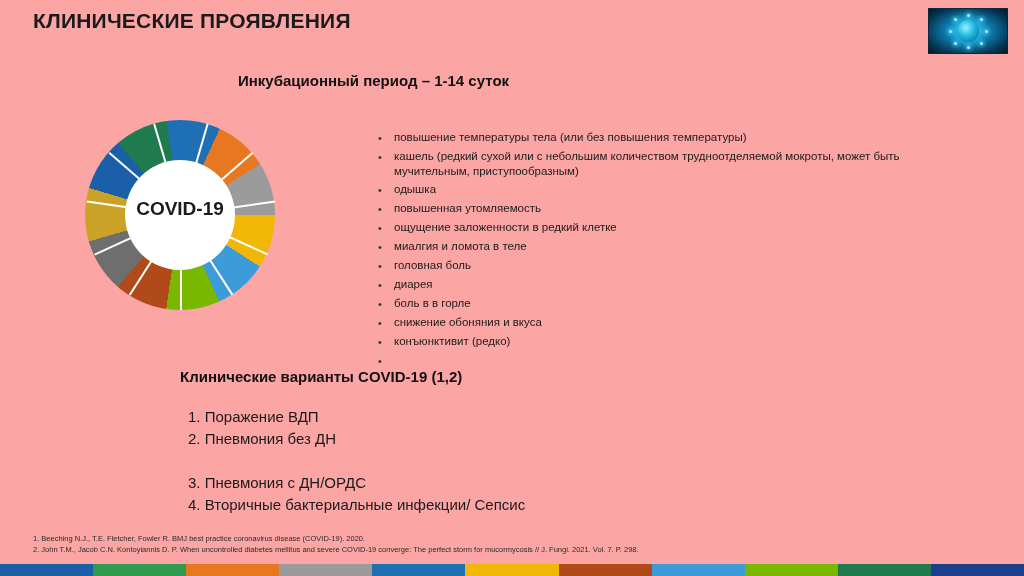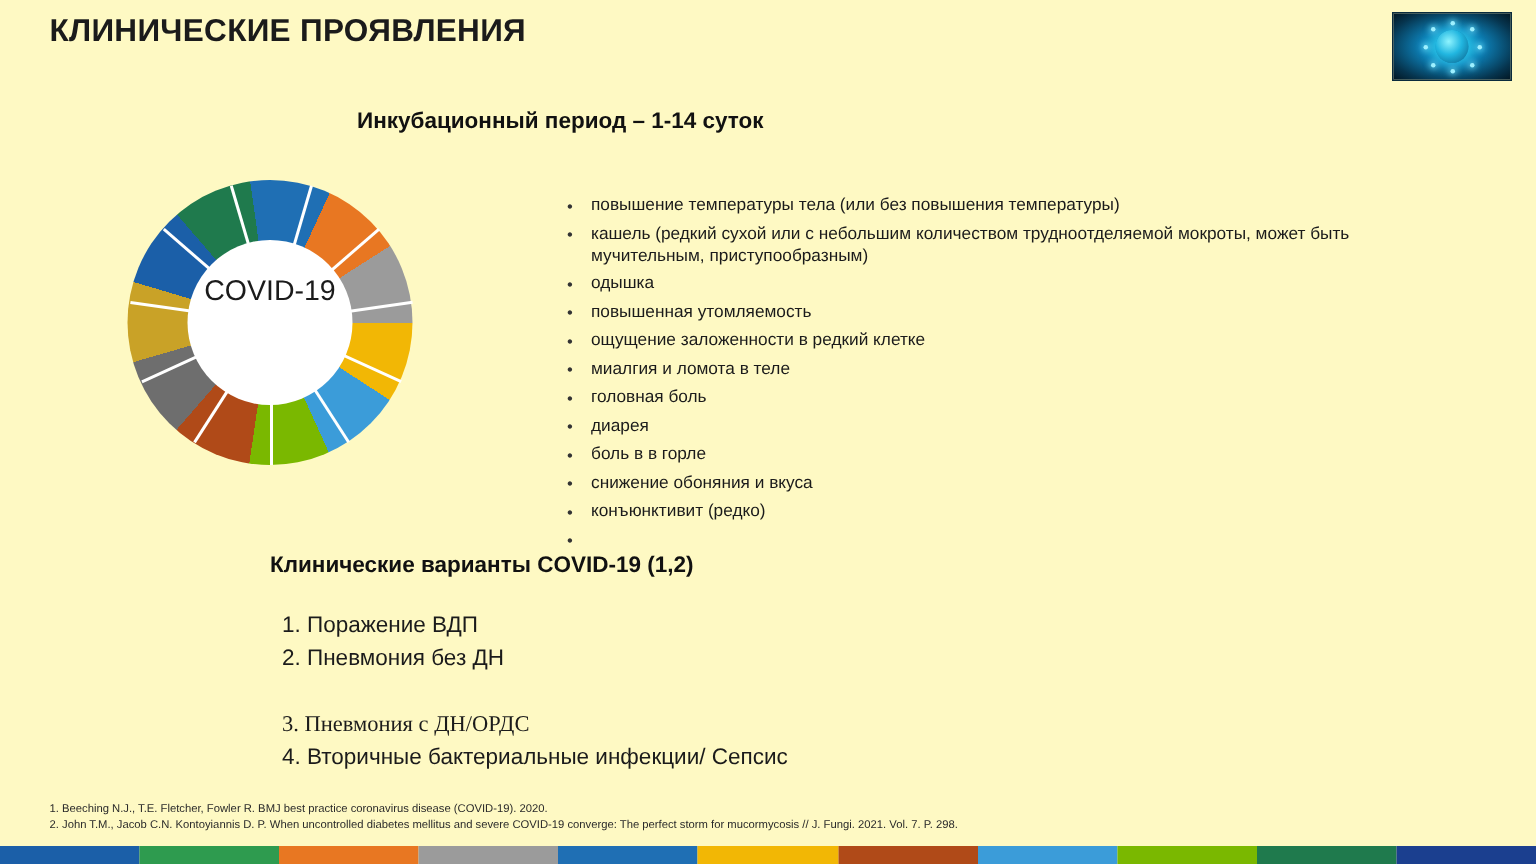--- a/index.html
+++ b/index.html
@@ -11,21 +11,21 @@
     height: 576px;
     background: #ffffff;
     font-family: "Liberation Sans", sans-serif;
     overflow: hidden;
     position: relative;
   }
   .slide {
     position: relative;
     width: 1024px;
     height: 576px;
-    background: #fef9c3;
+    background: #fca5a5;
   }
 
   
   .title-block {
     position: absolute;
     left: 33px;
     top: 8px;
     width: 640px;
   }
   .title-line {
@@ -101,25 +101,25 @@
     left: 40px;
     top: 40px;
     width: 110px;
     height: 110px;
     border-radius: 50%;
     background: #ffffff;
   }
   .donut-label {
     position: absolute;
     left: 0;
-    top: 64px;
+    top: 78px;
     width: 190px;
     text-align: center;
     font-size: 19px;
-    font-weight: normal;
+    font-weight: bold;
     color: #1b1b1b;
   }
   .donut-gap {
     position: absolute;
     left: 50%;
     top: 50%;
     width: 2px;
     height: 95px;
     background: #ffffff;
     transform-origin: 50% 0%;
@@ -165,21 +165,20 @@
     top: 406px;
     width: 600px;
   }
   .variant-item {
     font-size: 15px;
     color: #1b1b1b;
     line-height: 22px;
   }
   .variant-item.gap {
     margin-top: 22px;
-    font-family: Liberation Serif, serif;
   }
 
   
   .refs {
     position: absolute;
     left: 33px;
     top: 533px;
     width: 860px;
   }
   .ref-line {

